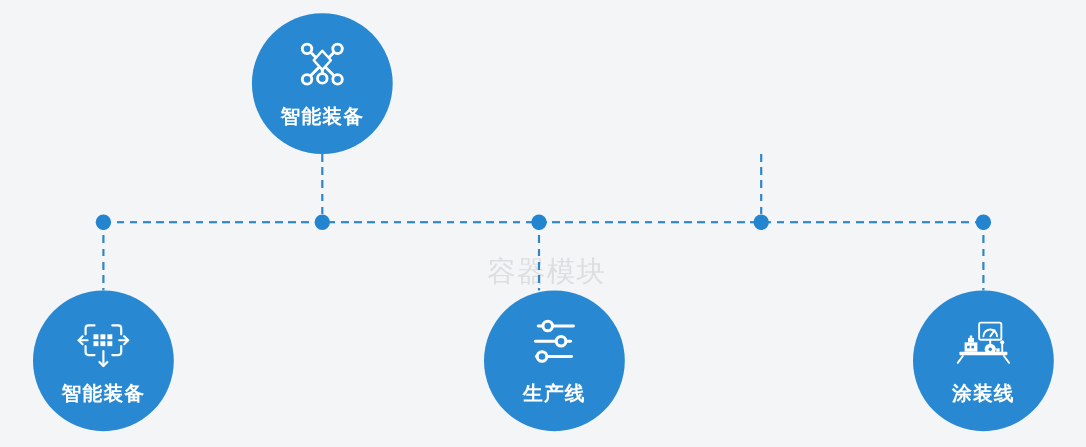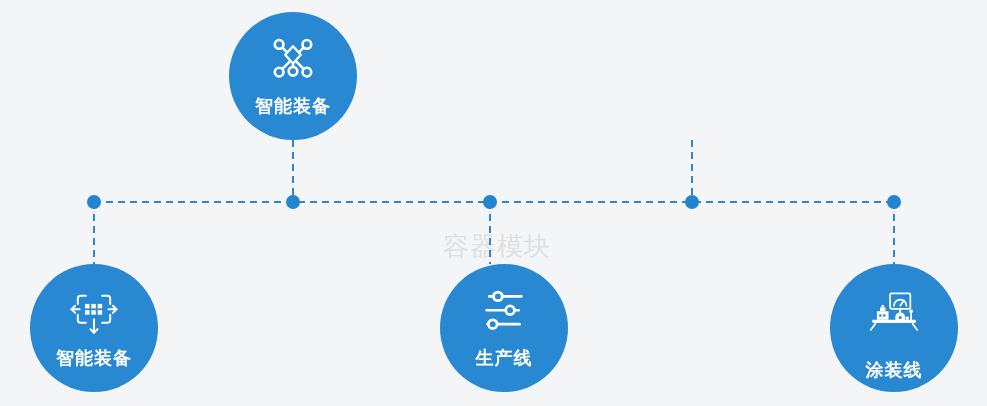--- a/index.html
+++ b/index.html
@@ -125,21 +125,21 @@
         <circle class="fb" cx="23" cy="12" r="5" stroke="#ffffff" stroke-width="3.2"></circle>
         <line class="st" x1="10" y1="28" x2="47" y2="28" stroke-width="3.4"></line>
         <circle class="fb" cx="37" cy="28" r="5" stroke="#ffffff" stroke-width="3.2"></circle>
         <line class="st" x1="11" y1="44" x2="48" y2="44" stroke-width="3.4"></line>
         <circle class="fb" cx="17" cy="44" r="5" stroke="#ffffff" stroke-width="3.2"></circle>
       </svg>
     </div>
     <div class="node-label">生产线</div>
   </div>
 
-  <div class="node" style="left:830px;top:264px;gap:12px;">
+  <div class="node" style="left:830px;top:264px;">
     <div class="node-icon">
       <svg width="62" height="52" viewBox="0 0 72 60">
         <rect class="st-thin" x="31" y="6" width="26" height="20" rx="2" stroke-width="2.6"></rect>
         <path class="st-thin" d="M36,22 A8,8 0 0 1 52,22"></path>
         <line class="st-thin" x1="44" y1="22" x2="49" y2="15" stroke-width="2"></line>
         <line class="st-thin" x1="44" y1="26" x2="44" y2="31" stroke-width="2.6"></line>
         <rect class="fw" x="20" y="21" width="3" height="3"></rect>
         <rect class="fw" x="18" y="24" width="7" height="5"></rect>
         <rect class="fw" x="14" y="29" width="15" height="11"></rect>
         <rect class="fb" x="17" y="33" width="3" height="3"></rect>

